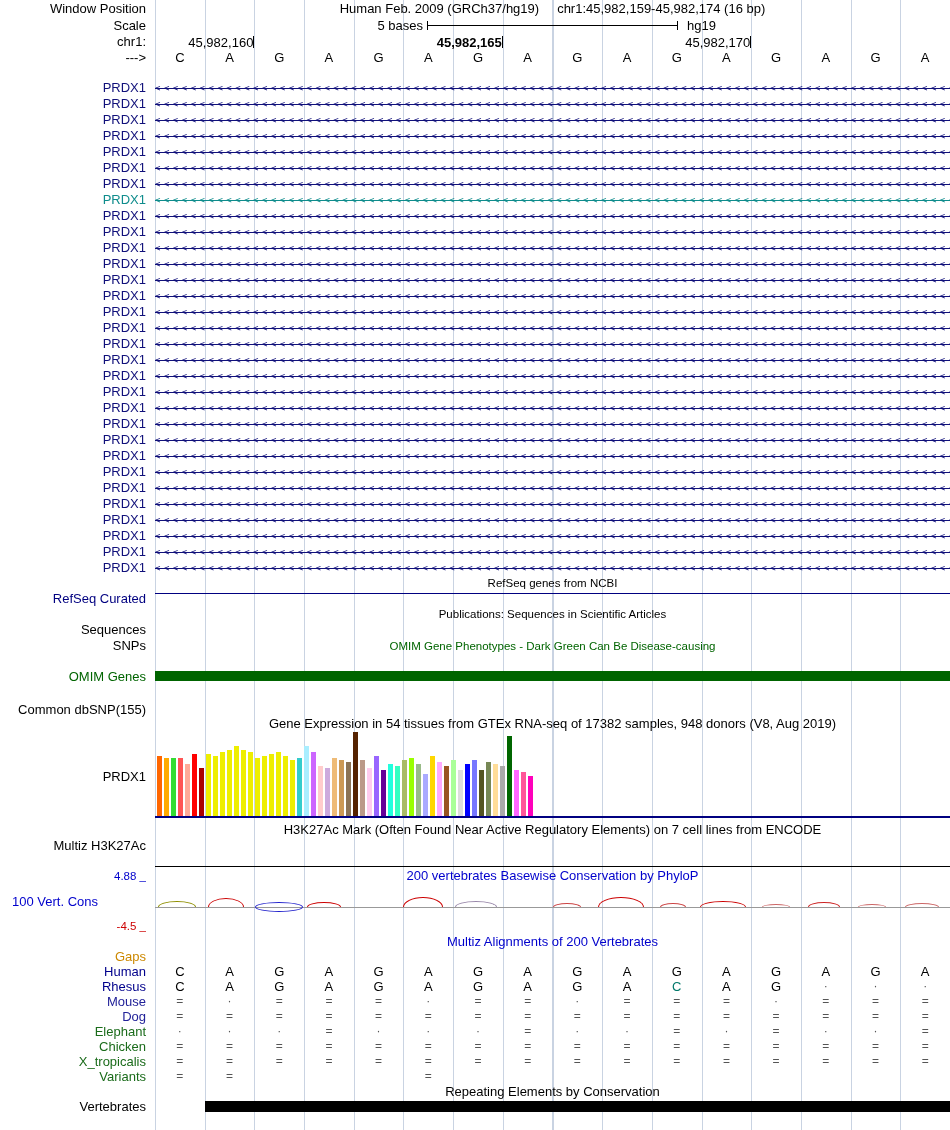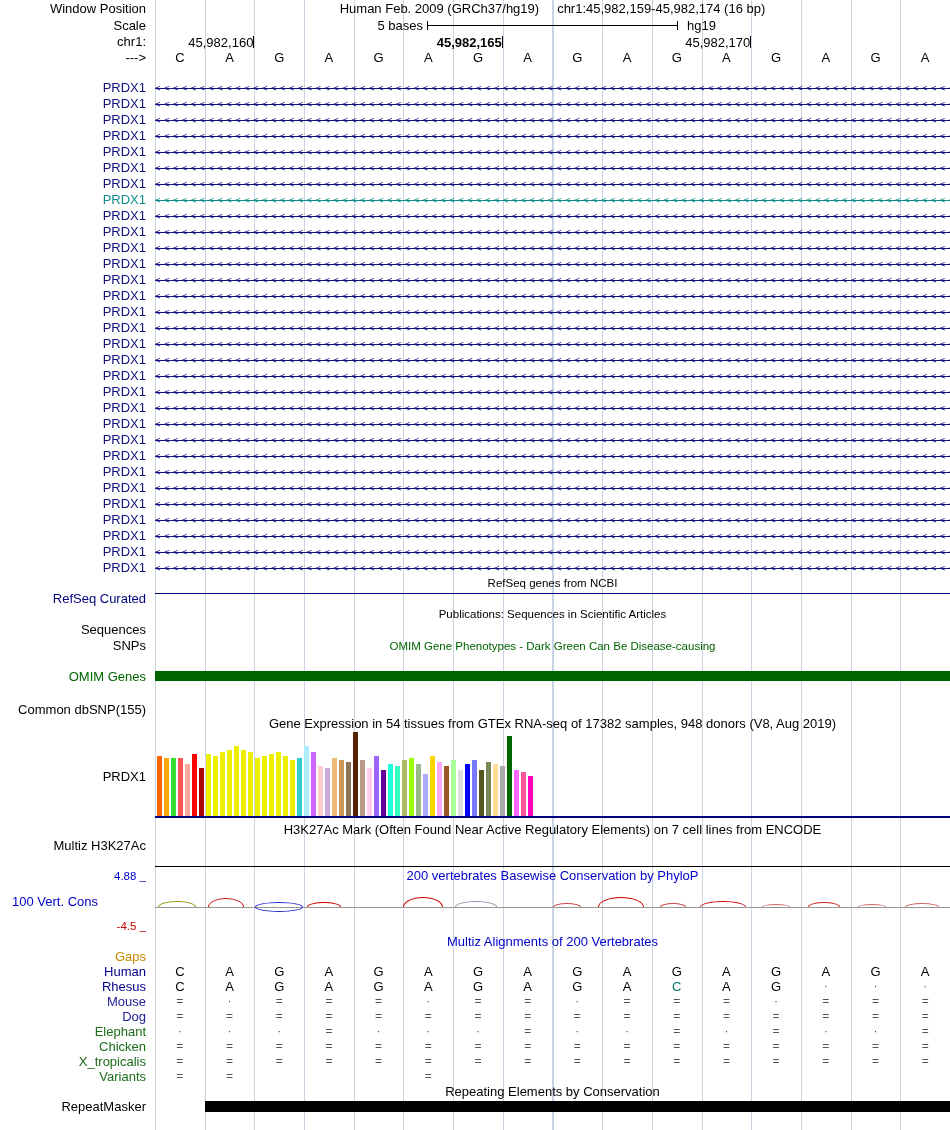--- a/index.html
+++ b/index.html
@@ -597,18 +597,18 @@
           <span class="dim"></span>
           <span class="dim"></span>
           <span class="dim"></span>
           <span class="dim"></span>
         </div>
       </div>
     </div>
 
   <div class="hdr" style="top:1085px">Repeating Elements by Conservation</div>
   <div class="row" style="top:1099px;height:16px">
-    <div class="lbl" style="line-height:16px">RepeatMasker</div>
+    <div class="lbl" style="line-height:16px">Vertebrates</div>
     <div class="trk">
       <div style="margin-left:50px;margin-top:2px;height:11px;width:745px;background:#000"></div>
     </div>
   </div>
 </div>
 
 </body></html>

